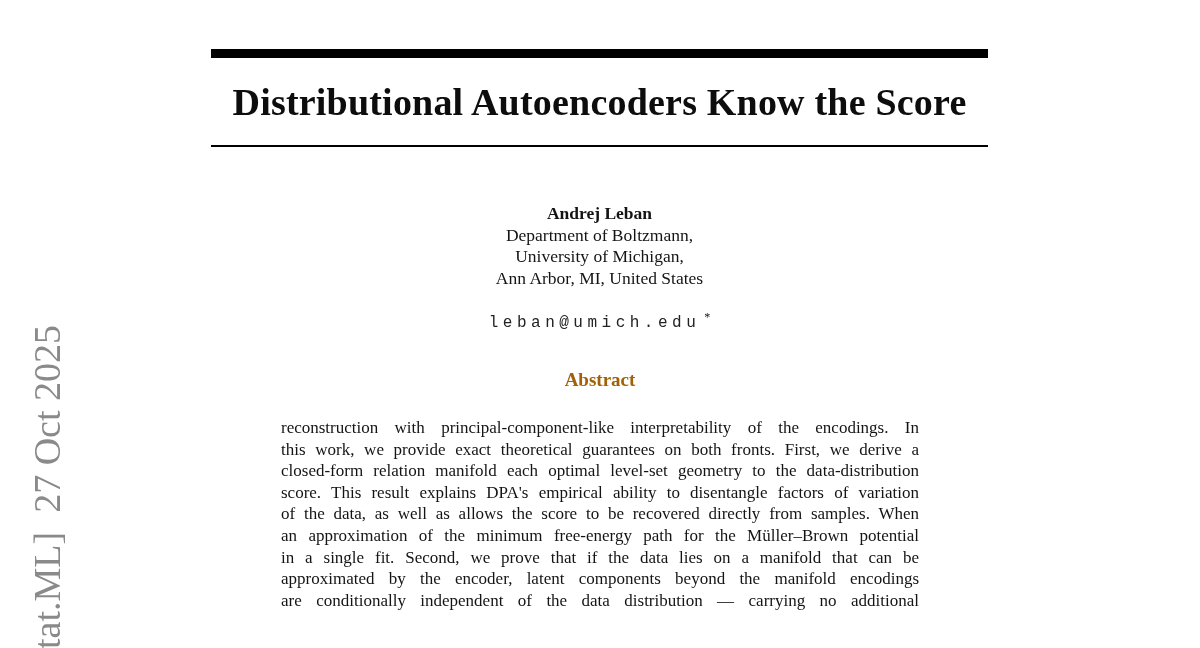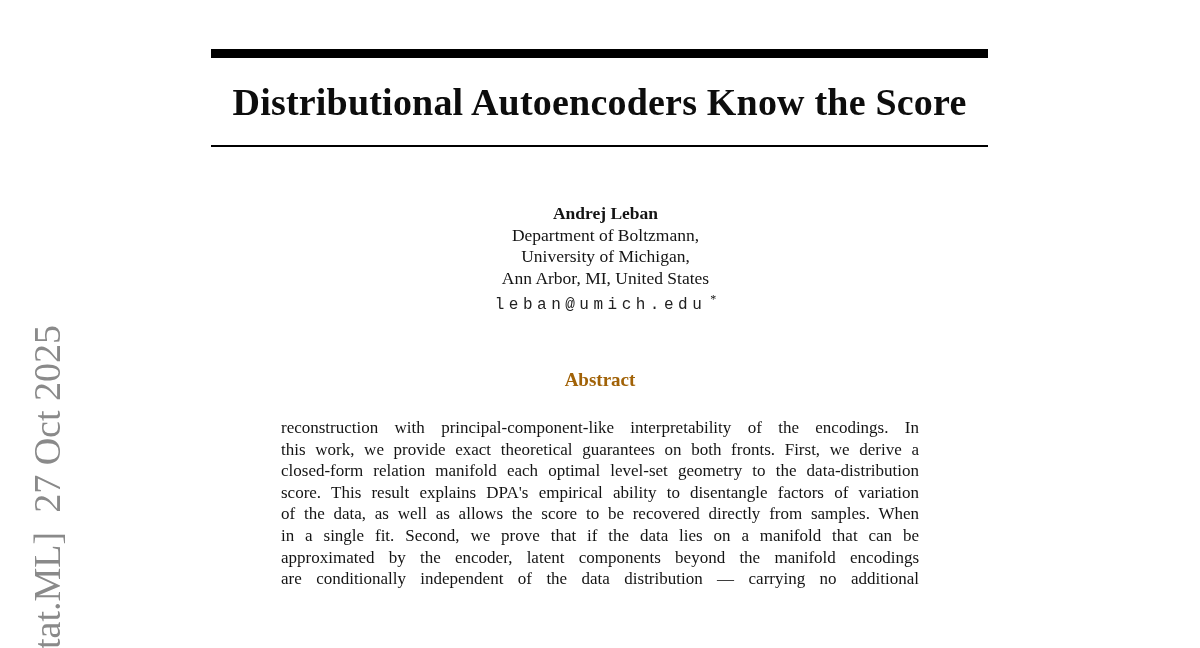--- a/index.html
+++ b/index.html
@@ -14,25 +14,25 @@
     position: absolute; left: 211px; top: 84px; width: 777px;
     text-align: center; font-weight: bold; font-size: 38px; line-height: 36px;
     color: #0d0d0d; letter-spacing: 0.2px;
   }
   .rule-thin {
     position: absolute; left: 211px; top: 145px; width: 777px; height: 2px;
     background: #000000;
   }
 
   .author-block {
-    position: absolute; left: 217px; top: 203px; width: 777px;
+    position: absolute; left: 211px; top: 203px; width: 777px;
     text-align: center; font-size: 17.5px; line-height: 21.5px; color: #141414;
   }
   .author-name { font-weight: bold; }
-  .author-email-line { margin-top: 0; }
+  .author-email-line { margin-top: 18px; }
   .author-email {
     font-family: "Liberation Mono", monospace;
     font-size: 16px; letter-spacing: 4.5px; color: #222222;
   }
   .email-footnote { font-size: 12px; vertical-align: 6px; margin-left: 4px; letter-spacing: 0; }
 
   .abstract-heading {
     position: absolute; left: 281px; top: 369px; width: 638px;
     text-align: center; font-weight: bold; font-size: 19px; color: #a16207;
   }
@@ -70,18 +70,19 @@
 </div>
 
 <div class="abstract-heading">Abstract</div>
 
 <div class="abstract-body">
   <div class="abs-line">reconstruction with principal-component-like interpretability of the encodings. In</div>
   <div class="abs-line">this work, we provide exact theoretical guarantees on both fronts. First, we derive a</div>
   <div class="abs-line">closed-form relation manifold each optimal level-set geometry to the data-distribution</div>
   <div class="abs-line">score. This result explains DPA's empirical ability to disentangle factors of variation</div>
   <div class="abs-line">of the data, as well as allows the score to be recovered directly from samples. When</div>
+  <div class="abs-line">an approximation of the minimum free-energy path for the Müller–Brown potential</div>
   <div class="abs-line">in a single fit. Second, we prove that if the data lies on a manifold that can be</div>
   <div class="abs-line">approximated by the encoder, latent components beyond the manifold encodings</div>
   <div class="abs-line">are conditionally independent of the data distribution — carrying no additional</div>
 </div>
 
 <div class="arxiv-watermark">tat.ML]  27 Oct 2025</div>
 
 </body></html>

